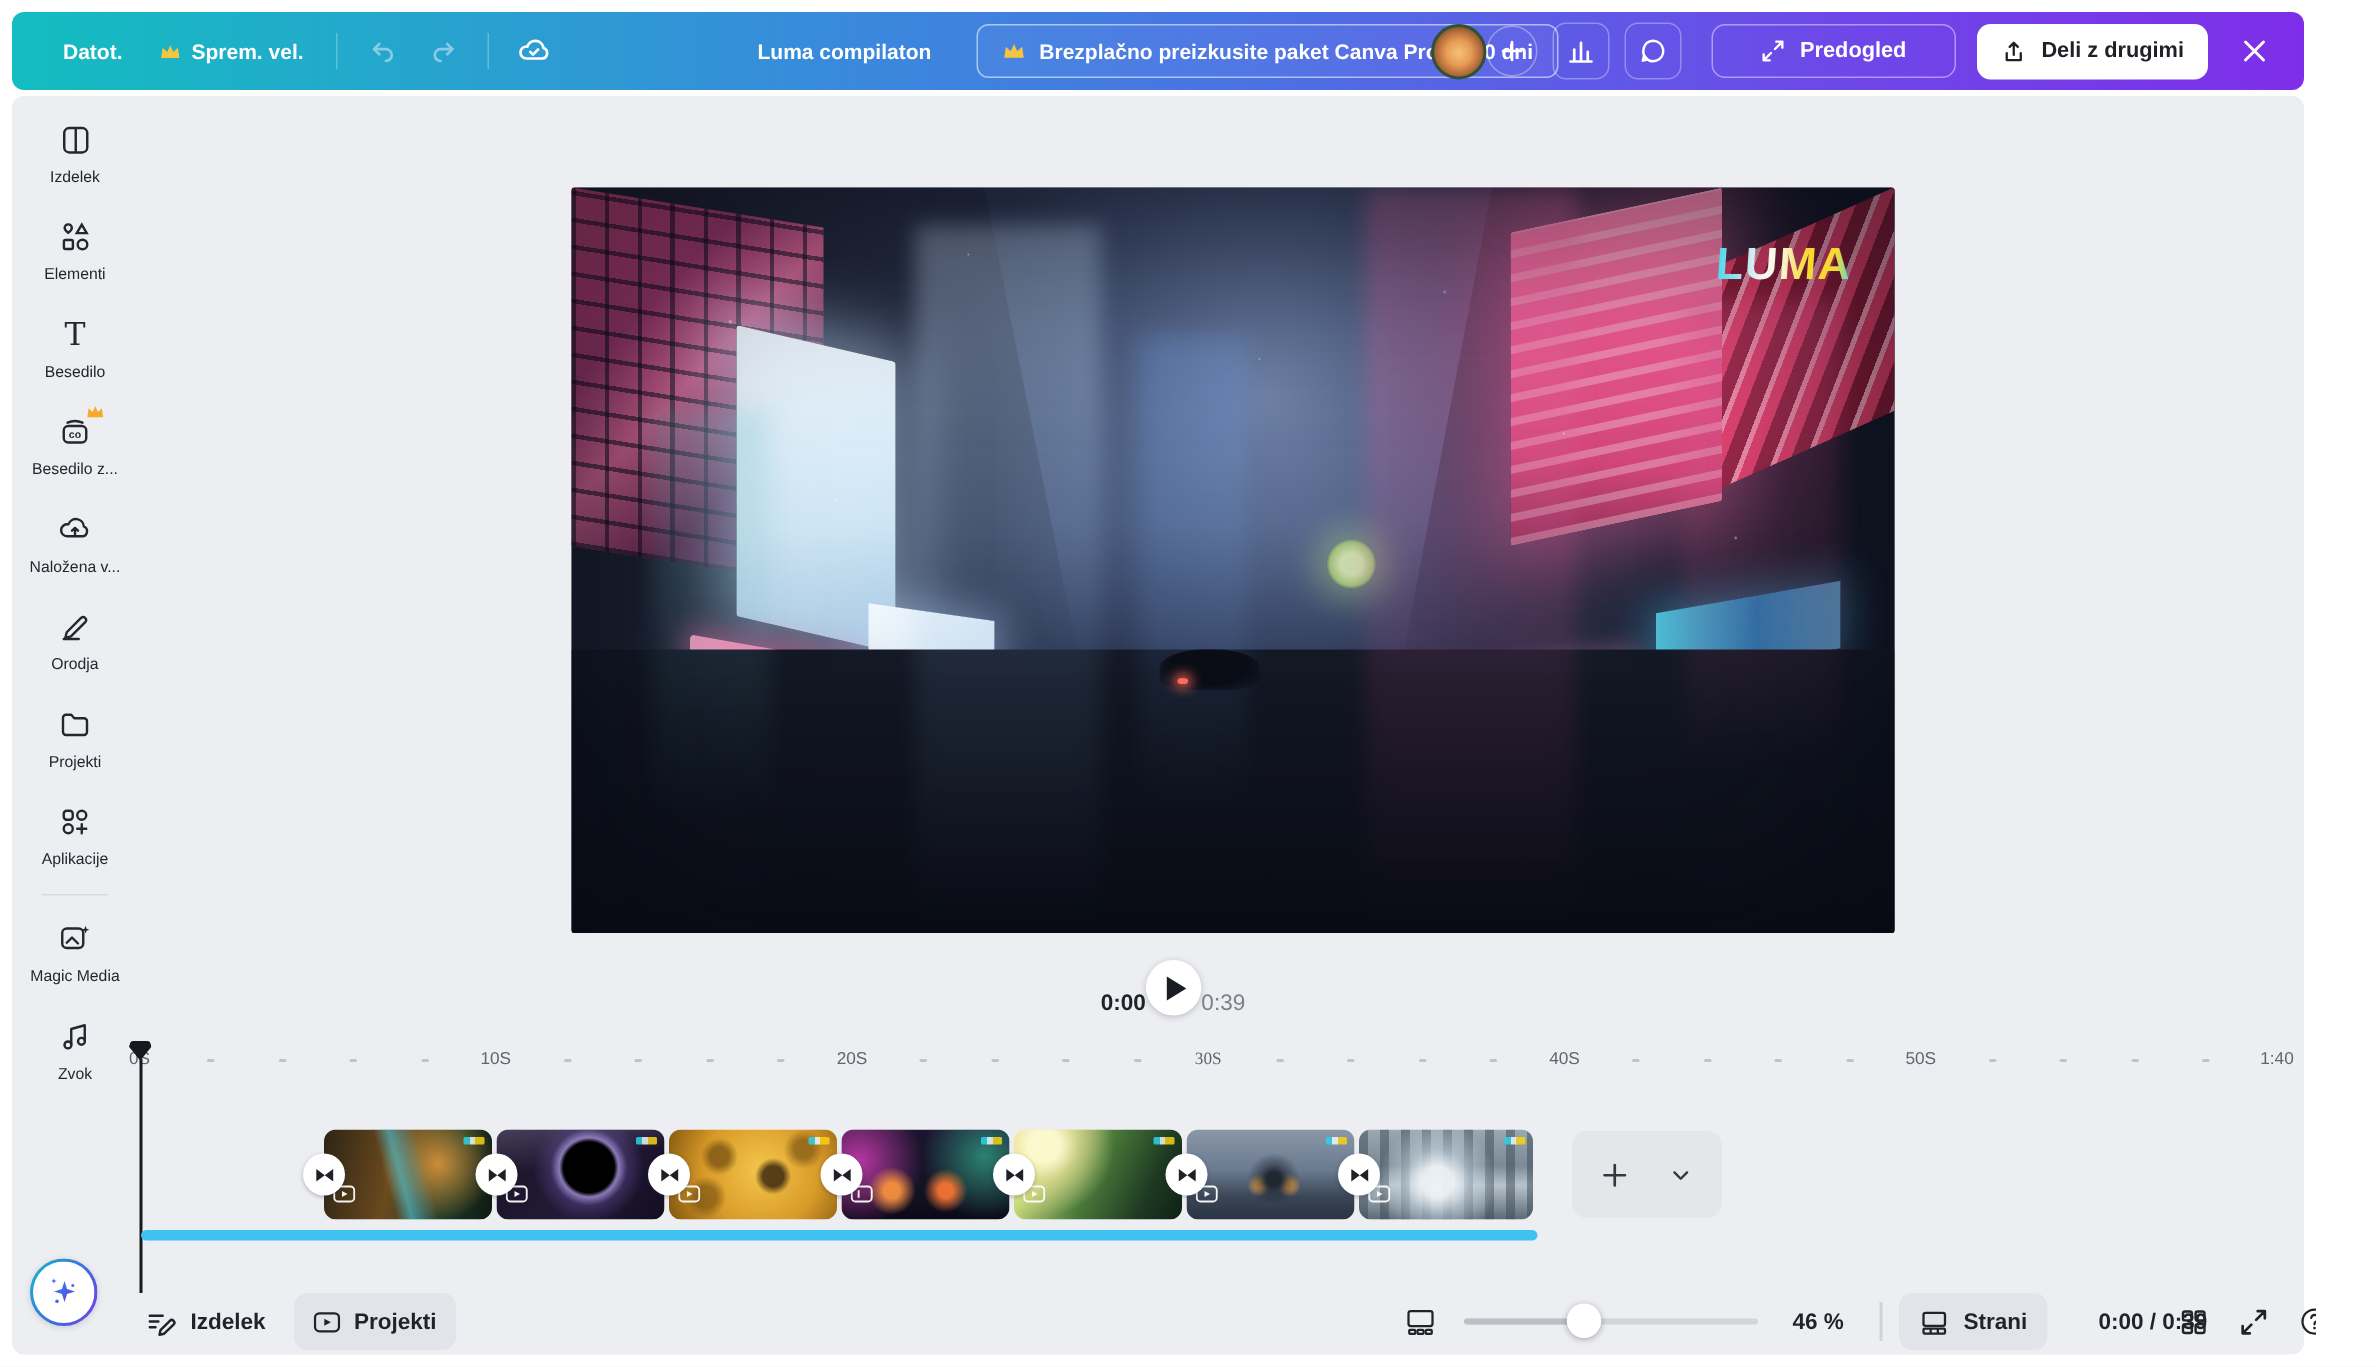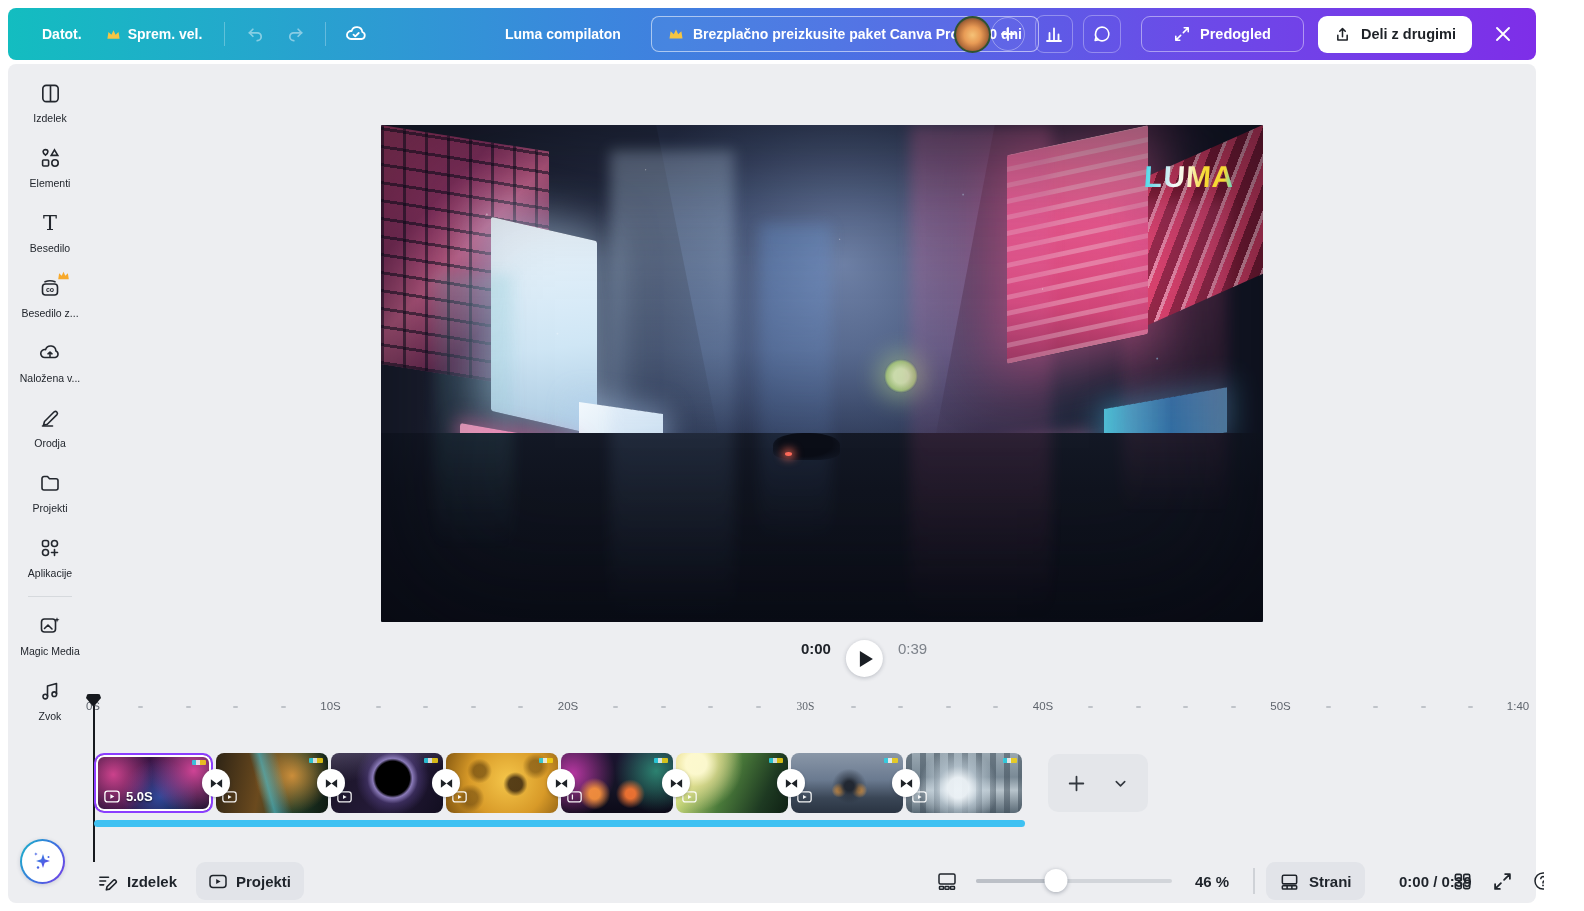--- a/index.html
+++ b/index.html
@@ -97,21 +97,21 @@
       radial-gradient(circle 1.5px at 75% 33%,rgba(255,255,255,.5),transparent 70%),
       radial-gradient(circle 2px at 88% 47%,rgba(160,220,255,.7),transparent 70%),
       radial-gradient(circle 1.5px at 52% 23%,rgba(255,255,255,.45),transparent 70%),
       radial-gradient(circle 2px at 20% 42%,rgba(255,255,255,.4),transparent 70%); }
   .v-vig { inset:0; box-shadow:inset 0 0 120px 30px rgba(5,8,16,.55); }
   .v-watermark { right:3.2%; top:7%; font-size:30px; font-weight:800; letter-spacing:1px; transform:skewX(-4deg);
     background:linear-gradient(90deg,#28d4e8 0%,#9adce8 18%,#f2f8f8 34%,#f8f4d0 48%,#f5d312 66%,#f5d312 88%,#28d4e8 100%);
     -webkit-background-clip:text; background-clip:text; color:transparent; text-shadow:0 0 1px rgba(255,255,255,.15); }
 
   
-  .transport { position:absolute; left:864px; top:640px; transform:translateX(-50%); display:flex; align-items:flex-start; gap:15px; }
+  .transport { position:absolute; left:782px; top:640px; transform:translateX(-50%); display:flex; align-items:flex-end; }
   .t-cur { font-size:15px; font-weight:700; color:#20242a; }
   .t-tot { font-size:15px; font-weight:500; color:#7d828a; }
   .play-btn { width:37px; height:37px; border-radius:50%; background:#fff; box-shadow:0 1px 4px rgba(30,40,60,.25);
     display:flex; align-items:center; justify-content:center; cursor:pointer; }
   .play-tri { width:0; height:0; border-left:13px solid #1a1e24; border-top:8px solid transparent; border-bottom:8px solid transparent; margin-left:3px; }
 
   
   .ruler { position:absolute; left:0; top:0; width:1584px; height:911px; pointer-events:none; }
   .r-label { position:absolute; top:700px; transform:translateX(-50%); font-size:11.5px; color:#5f656d; }
   .r-tick { position:absolute; top:706px; width:5px; height:2px; background:#bfc3c9; border-radius:1px; }
@@ -448,29 +448,20 @@
       <span class="r-tick" style="left: 1183px;"></span>
       <span class="r-tick" style="left: 1230.5px;"></span>
       <span class="r-tick" style="left: 1325.5px;"></span>
       <span class="r-tick" style="left: 1373px;"></span>
       <span class="r-tick" style="left: 1420.5px;"></span>
       <span class="r-tick" style="left: 1468px;"></span>
     </div>
   <div class="playhead-pin"></div>
   <div class="playhead-line"></div>
 
-  <div class="clip clip-sel th-neon" style="left:94px;width:119px;">
-    <div class="clip-dur">
-      <svg width="16" height="13" viewBox="0 0 18 14" fill="none" stroke="#fff" stroke-width="1.5">
-          <rect x="1" y="1" width="16" height="12" rx="3"></rect>
-          <path d="M7.2 4.6l4.4 2.4-4.4 2.4z" fill="#fff" stroke="none"></path>
-        </svg>
-      <span>5.0S</span>
-    </div>
-  </div>
   <div class="clip th-dragonfly" style="left:216px;width:112px;">
       <span class="vic"><svg width="15" height="12" viewBox="0 0 18 14" fill="none" stroke="#fff" stroke-width="1.5">
           <rect x="1" y="1" width="16" height="12" rx="3"></rect>
           <path d="M7.2 4.6l4.4 2.4-4.4 2.4z" fill="#fff" stroke="none"></path>
         </svg></span>
     </div>
   <div class="clip th-blackhole" style="left:331px;width:112px;">
       <span class="vic"><svg width="15" height="12" viewBox="0 0 18 14" fill="none" stroke="#fff" stroke-width="1.5">
           <rect x="1" y="1" width="16" height="12" rx="3"></rect>
           <path d="M7.2 4.6l4.4 2.4-4.4 2.4z" fill="#fff" stroke="none"></path>

